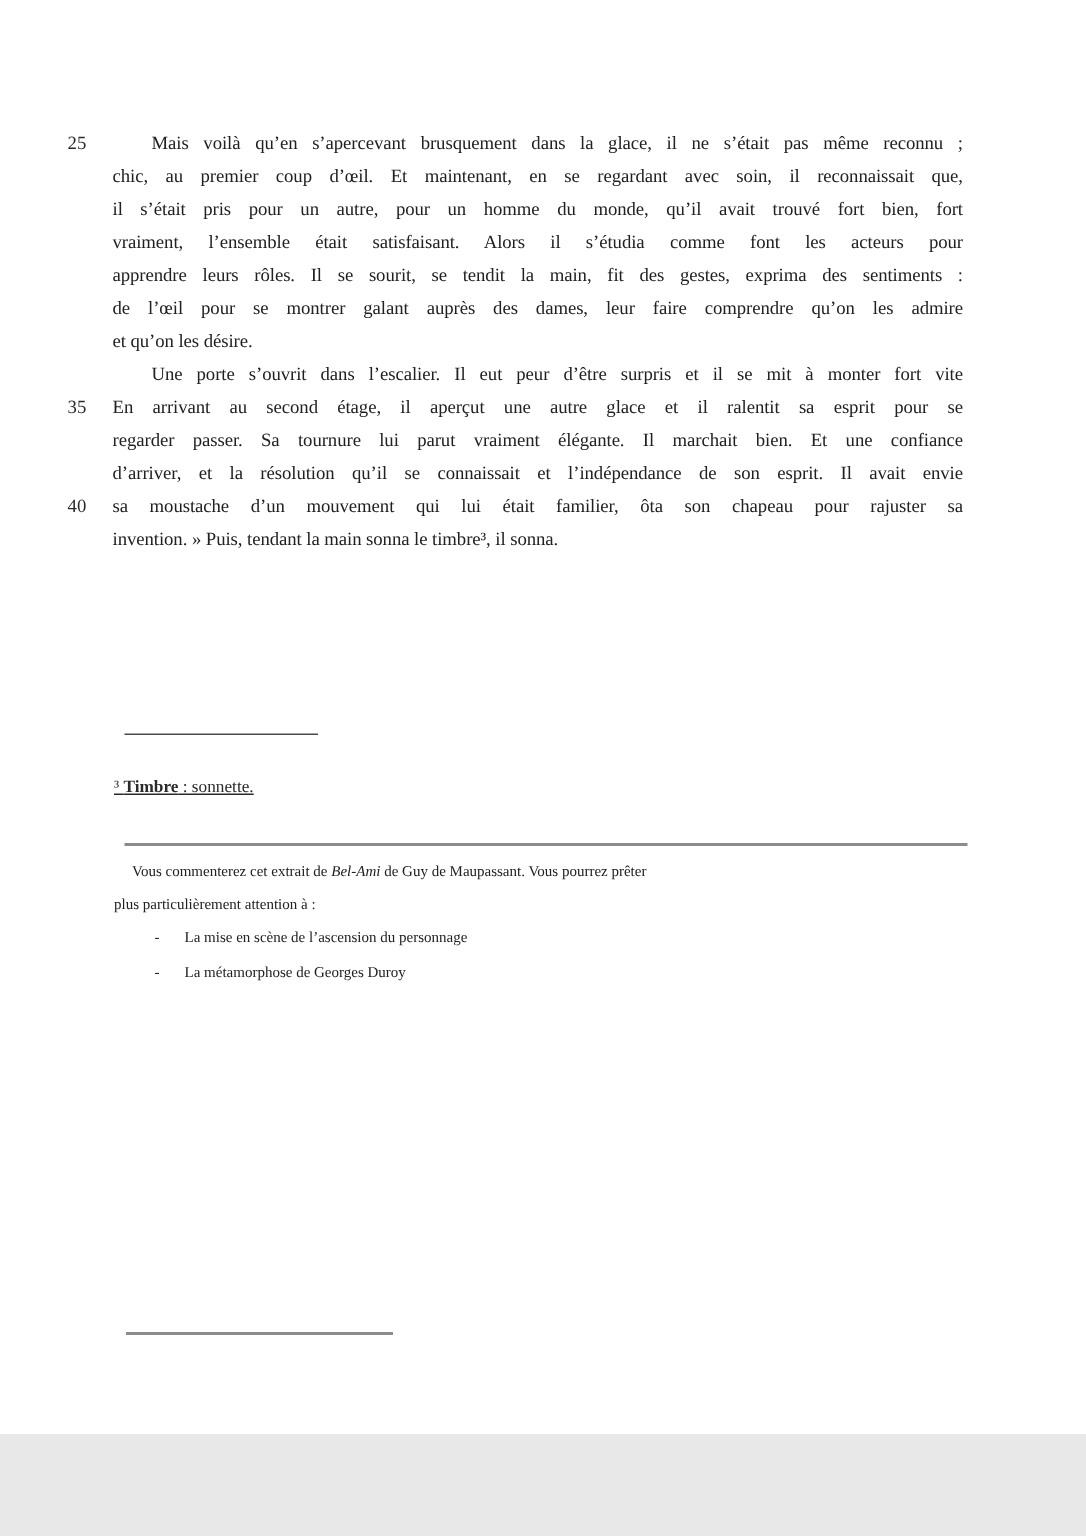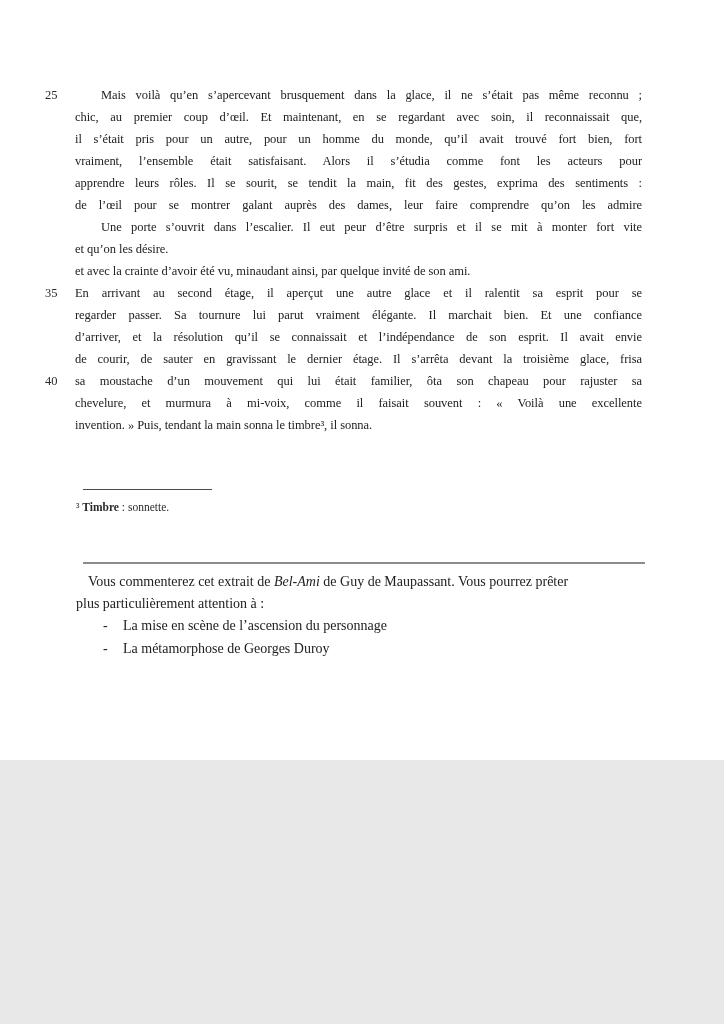--- a/index.html
+++ b/index.html
@@ -1,19 +1,19 @@
 <!DOCTYPE html>
 <html><head>
 <meta charset="utf-8">
 <style>
   html, body { margin: 0; padding: 0; background: #e8e8e8; }
   .page {
     position: relative;
     width: 724px;
-    height: 760px;
+    height: 956px;
     margin: 0 auto;
     background: #ffffff;
     font-family: "Liberation Serif", "DejaVu Serif", serif;
     color: #212121;
     overflow: hidden;
   }
   .text-block {
     position: absolute;
     left: 45px;
     top: 84px;
@@ -45,40 +45,41 @@
     position: absolute;
     left: 83px;
     top: 489px;
     width: 129px;
     height: 0;
     border-top: 1.5px solid #4a4a4a;
   }
   .footnote {
     position: absolute;
     left: 76px;
-    top: 499px;
+    top: 517px;
     font-size: 11.5px;
     line-height: 16px;
     color: #2a2a2a;
+    text-decoration: underline;
   }
   .footnote .fn-term { font-weight: bold; }
   .commentary-sep {
     position: absolute;
     left: 83px;
     top: 562px;
     width: 562px;
     height: 2px;
     background: #8c8c8c;
   }
   .commentary {
     position: absolute;
     left: 76px;
     top: 571px;
     width: 567px;
-    font-size: 14px;
+    font-size: 10px;
     line-height: 22px;
     color: #212121;
   }
   .commentary .c-line1 { padding-left: 12px; }
   .commentary .c-italic { font-style: italic; }
   .bullet-list { margin-top: 0; }
   .bullet-row { display: flex; padding-left: 27px; line-height: 22.5px; }
   .bullet-dash { width: 20px; flex-shrink: 0; }
   .bottom-rule {
     position: absolute;
@@ -115,53 +116,41 @@
       <div class="line-row">
         <span class="ln"></span>
         <span class="lt">apprendre leurs rôles. Il se sourit, se tendit la main, fit des gestes, exprima des sentiments :</span>
       </div>
       <div class="line-row">
         <span class="ln"></span>
         <span class="lt">de l’œil pour se montrer galant auprès des dames, leur faire comprendre qu’on les admire</span>
       </div>
       <div class="line-row">
         <span class="ln"></span>
-        <span class="lt indent">Une porte s’ouvrit dans l’escalier. Il eut peur d’être surpris et il se mit à monter fort vite</span>
-      </div>
-      <div class="line-row">
-        <span class="ln"></span>
         <span class="lt pend">et qu’on les désire.</span>
       </div>
       <div class="line-row">
         <span class="ln"></span>
-        <span class="lt pend">et avec la crainte d’avoir été vu, minaudant ainsi, par quelque invité de son ami.</span>
+        <span class="lt indent">Une porte s’ouvrit dans l’escalier. Il eut peur d’être surpris et il se mit à monter fort vite</span>
       </div>
       <div class="line-row">
         <span class="ln">35</span>
         <span class="lt">En arrivant au second étage, il aperçut une autre glace et il ralentit sa esprit pour se</span>
       </div>
       <div class="line-row">
         <span class="ln"></span>
         <span class="lt">regarder passer. Sa tournure lui parut vraiment élégante. Il marchait bien. Et une confiance</span>
       </div>
       <div class="line-row">
         <span class="ln"></span>
         <span class="lt">d’arriver, et la résolution qu’il se connaissait et l’indépendance de son esprit. Il avait envie</span>
       </div>
       <div class="line-row">
-        <span class="ln"></span>
-        <span class="lt">de courir, de sauter en gravissant le dernier étage. Il s’arrêta devant la troisième glace, frisa</span>
-      </div>
-      <div class="line-row">
         <span class="ln">40</span>
         <span class="lt">sa moustache d’un mouvement qui lui était familier, ôta son chapeau pour rajuster sa</span>
-      </div>
-      <div class="line-row">
-        <span class="ln"></span>
-        <span class="lt">chevelure, et murmura à mi-voix, comme il faisait souvent : « Voilà une excellente</span>
       </div>
       <div class="line-row">
         <span class="ln"></span>
         <span class="lt pend">invention. » Puis, tendant la main sonna le timbre³, il sonna.</span>
       </div>
     </div>
 
   <div class="footnote-sep"></div>
 
   <div class="footnote"><span>³ </span><span class="fn-term">Timbre</span><span> : sonnette.</span></div>

